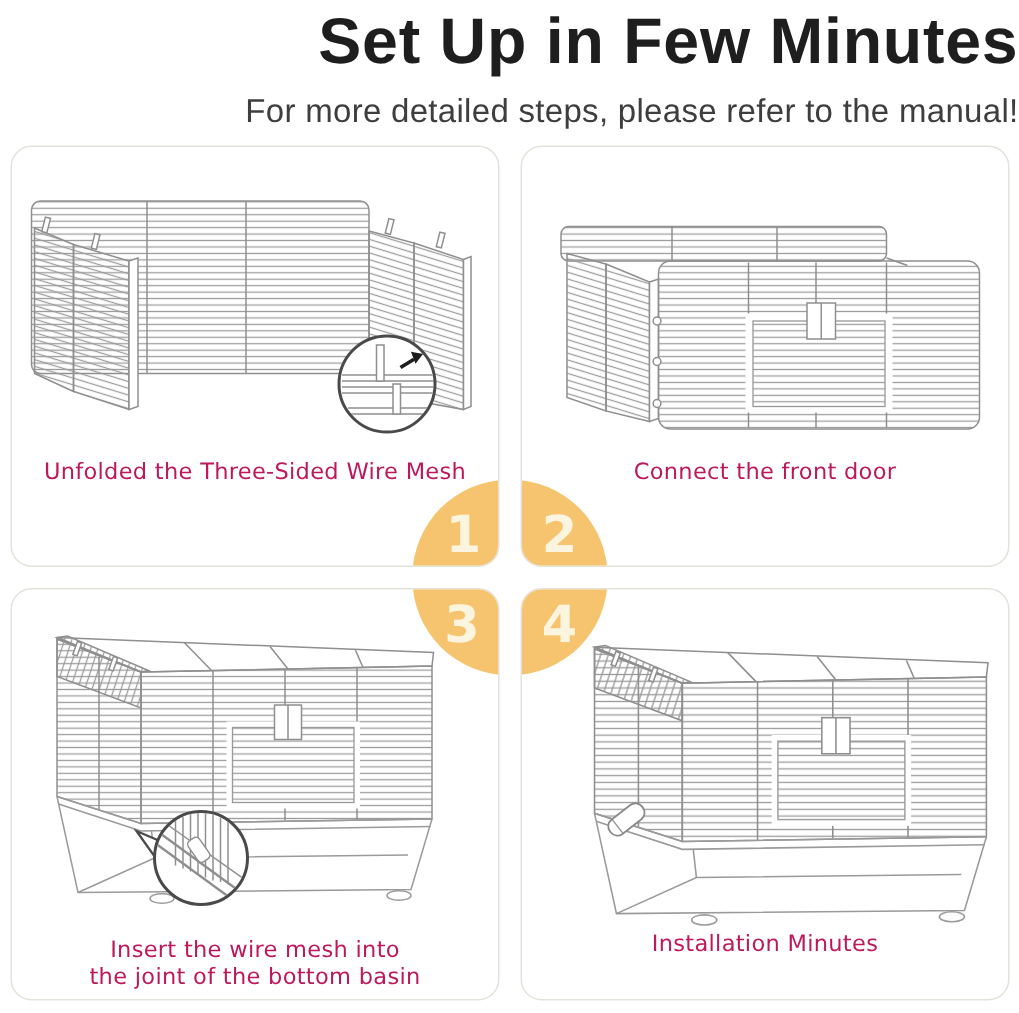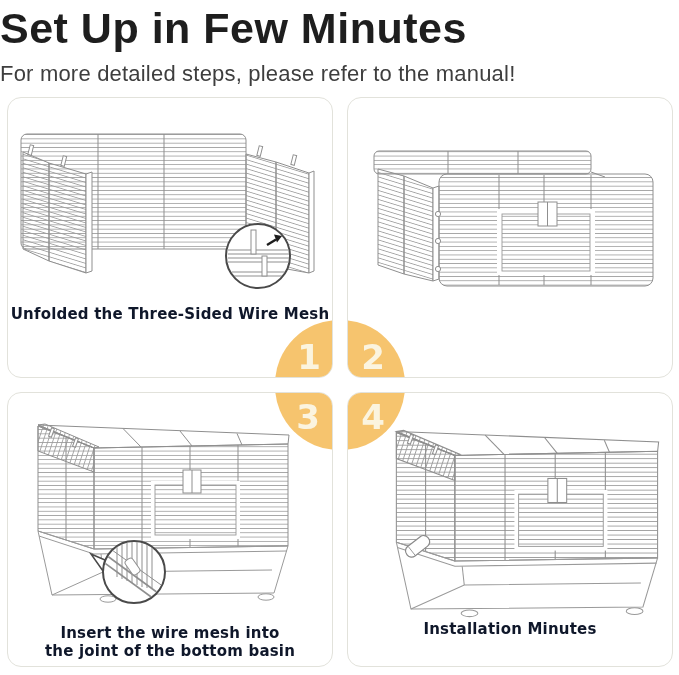--- a/index.html
+++ b/index.html
@@ -1,31 +1,31 @@
 <!DOCTYPE html>
 <html><head>
 <meta charset="utf-8">
 <style>
   html,body{margin:0;padding:0;background:#fff;}
   .page{position:relative;width:679px;height:675px;background:#ffffff;overflow:hidden;
         font-family:"Liberation Sans",sans-serif;}
-  .hdr{position:absolute;top:0;left:0;right:0;text-align:left;}
+  .hdr{position:absolute;top:0;left:0;right:0;text-align:right;}
   .title{margin:4px 0 0;font-size:43px;font-weight:700;letter-spacing:.5px;color:#1E1E1E;
          font-family:"Liberation Sans",sans-serif;}
   .subtitle{margin:8px 0 0;font-size:22px;font-weight:400;color:#3E3E3E;letter-spacing:.2px;}
   .grid{position:absolute;left:7px;top:97px;display:grid;
         grid-template-columns:326px 326px;grid-template-rows:281px 275px;gap:14px;}
   .panel{position:relative;box-sizing:border-box;border:1px solid #E2E2DB;border-radius:14px;
          background:#fff;overflow:hidden;}
   .art{position:absolute;left:0;top:0;width:324px;display:block;}
   .p1 .art,.p2 .art{height:279px;}
   .p3 .art,.p4 .art{height:273px;}
   .caption{position:absolute;left:0;right:0;margin:0;text-align:center;
            font-family:"DejaVu Sans","Liberation Sans",sans-serif;
-           font-size:15px;font-weight:700;color:#0f172a;letter-spacing:.2px;
+           font-size:15px;font-weight:400;color:#be185d;letter-spacing:.2px;
            line-height:1.22;white-space:pre-line;}
   .p1 .caption,.p2 .caption{top:207px;}
   .p3 .caption{top:231px;text-align:center;}
   .p4 .caption{top:227px;}
   .wedge{position:absolute;width:128px;height:128px;border-radius:50%;background:#F6C46E;z-index:3;}
   .p1 .wedge{right:-71px;bottom:-71px;}
   .p2 .wedge{left:-71px;bottom:-71px;}
   .p3 .wedge{right:-71px;top:-71px;}
   .p4 .wedge{left:-71px;top:-71px;}
   .num{position:absolute;transform:translate(-50%,-50%);
@@ -150,20 +150,21 @@
           <line x1="243" y1="77" x2="243" y2="187"></line>
           <rect x="149" y="111" width="98" height="66" fill="#fff" stroke="none"></rect>
           <rect x="154" y="116" width="88" height="57" fill="url(#hz)" stroke="#9A9A9A" stroke-width="0.9"></rect>
           <rect x="190" y="104" width="19" height="24" fill="#fff"></rect>
           <line x1="199.5" y1="104" x2="199.5" y2="128"></line>
           <circle cx="90" cy="116" r="2.6" fill="#fff"></circle>
           <circle cx="90" cy="143" r="2.6" fill="#fff"></circle>
           <circle cx="90" cy="171" r="2.6" fill="#fff"></circle>
         </g>
       </svg>
+      <p class="caption">Connect the front door</p>
       <div class="wedge">
         <span class="num">2</span>
       </div>
     </section>
 
     <section class="panel p3">
       <svg class="art" viewBox="0 0 324 273" aria-label="wire-mesh-on-bottom-basin-with-joint-zoom-detail">
         <use href="#cage"></use>
         <g>
           <polygon points="97,167 83,161 95,178" fill="#fff" stroke="#4A4A4A" stroke-width="1.5"></polygon>

